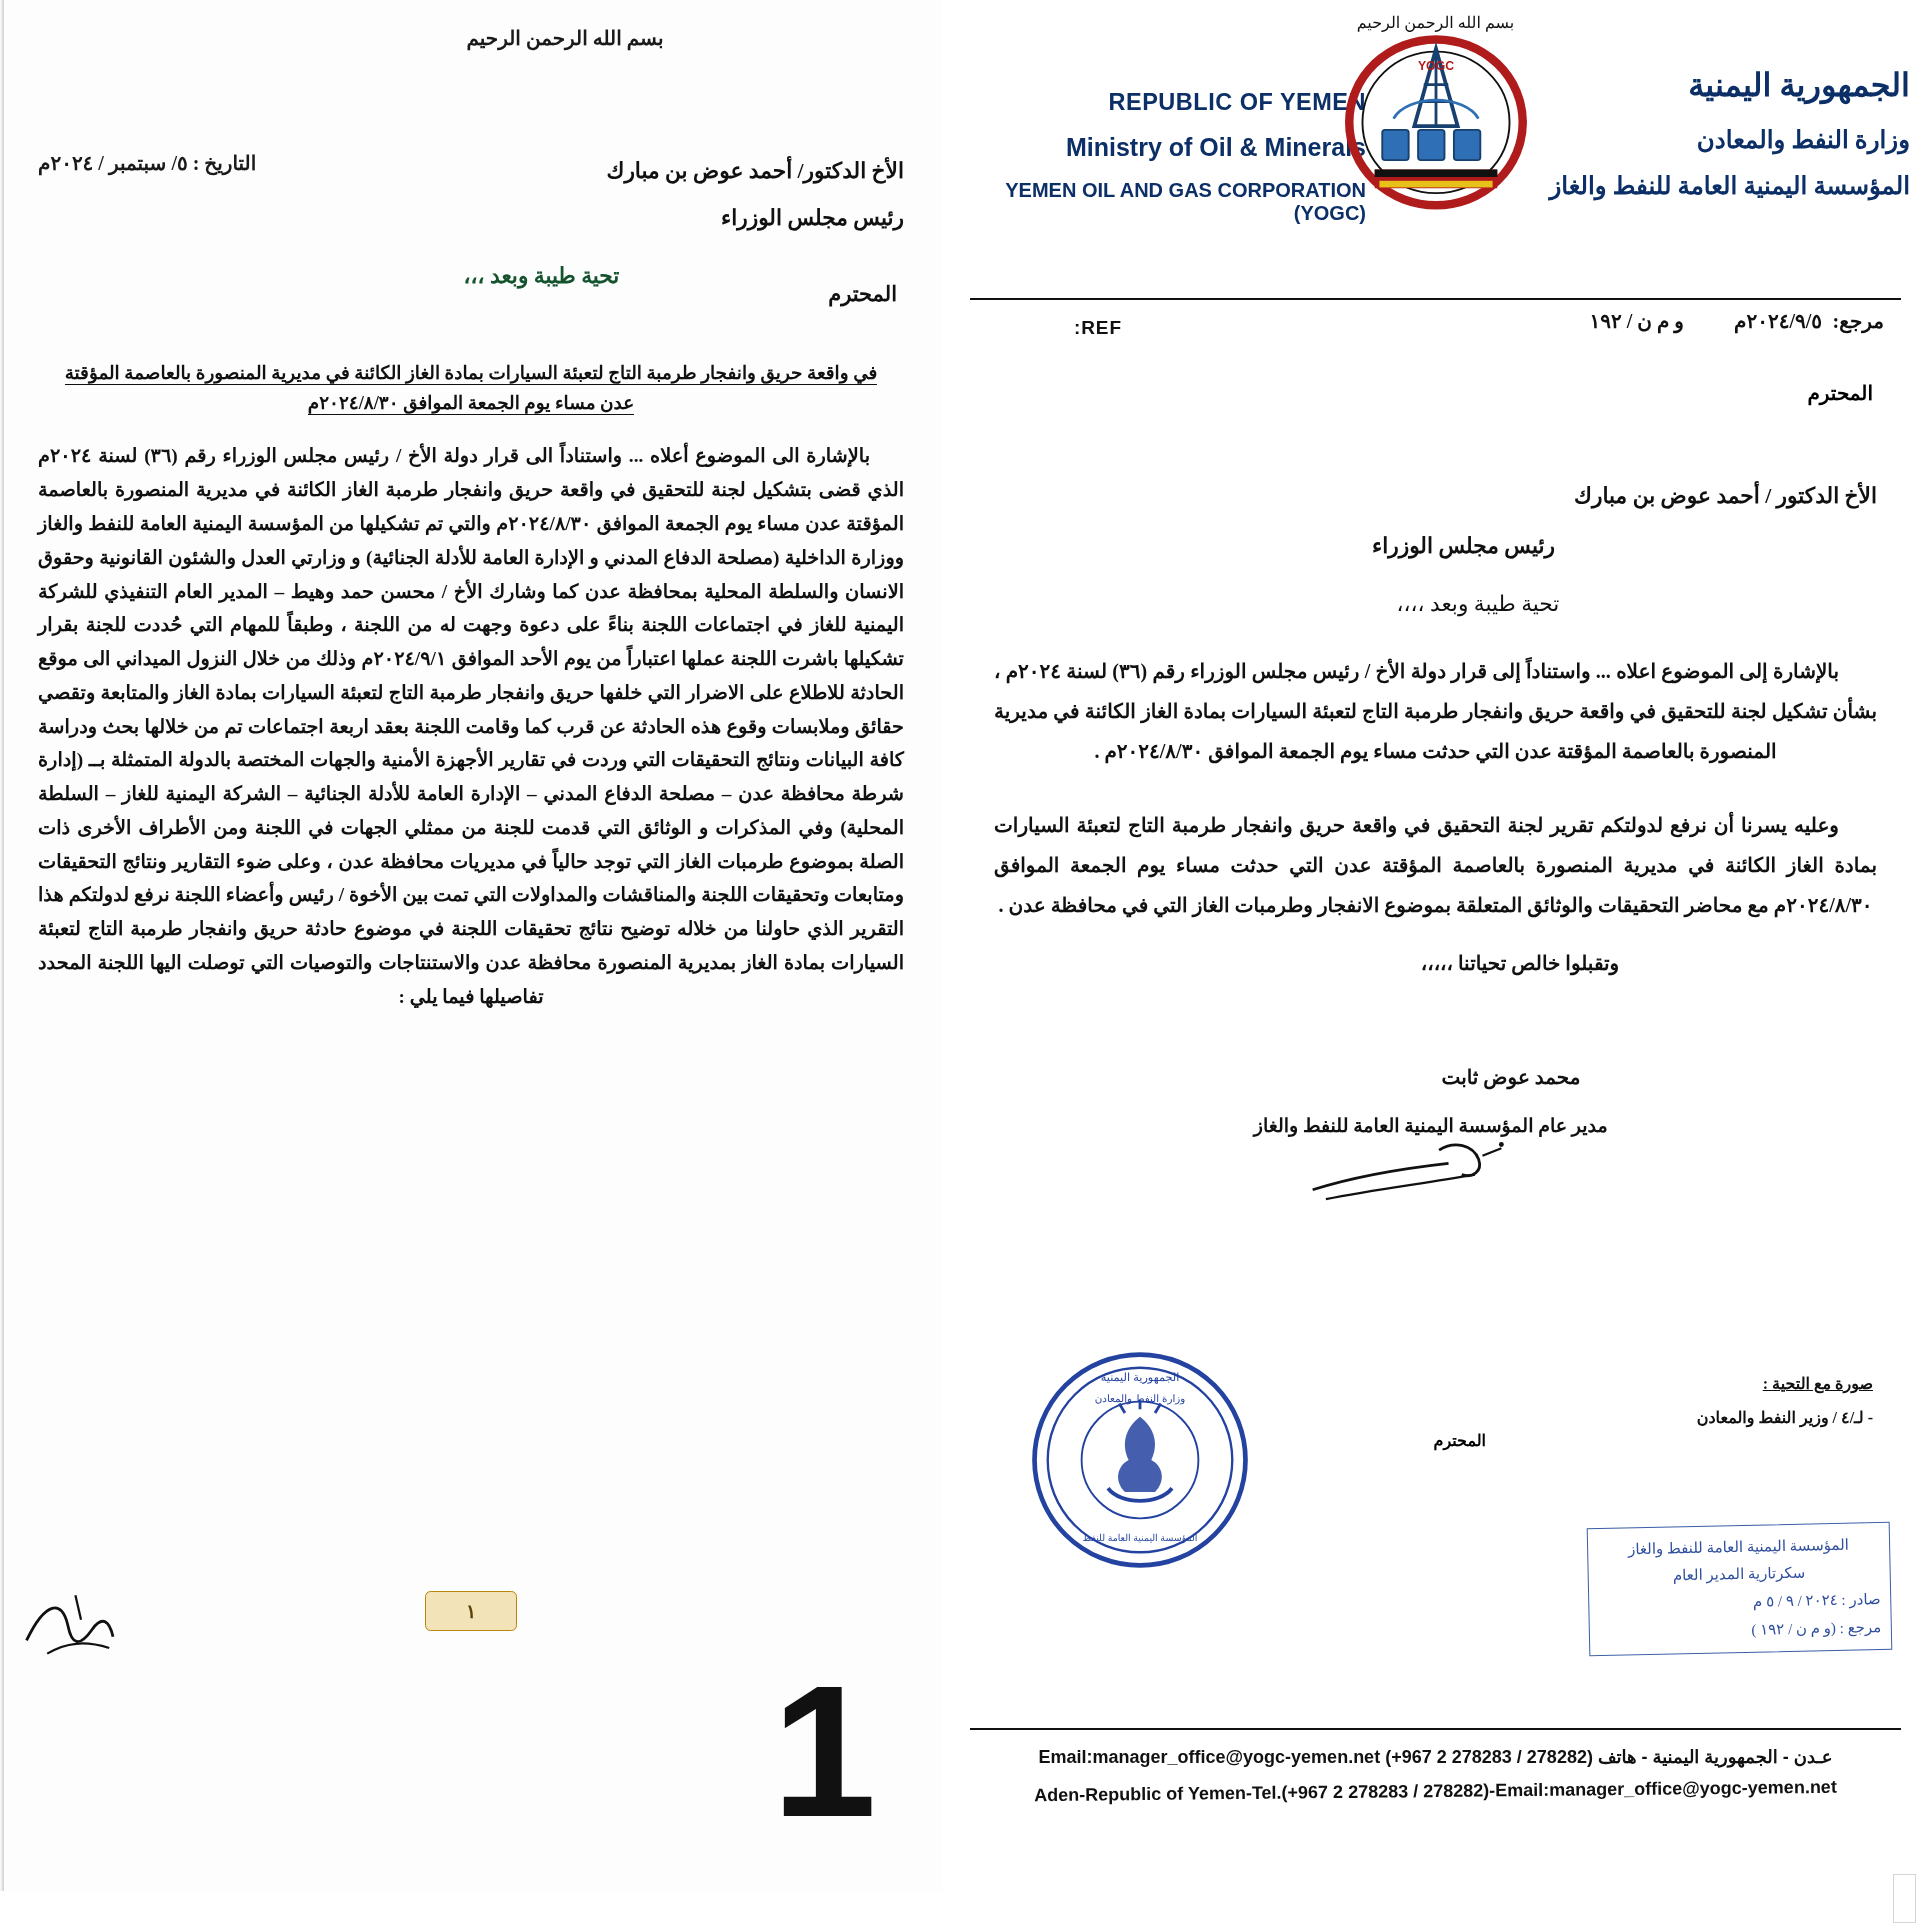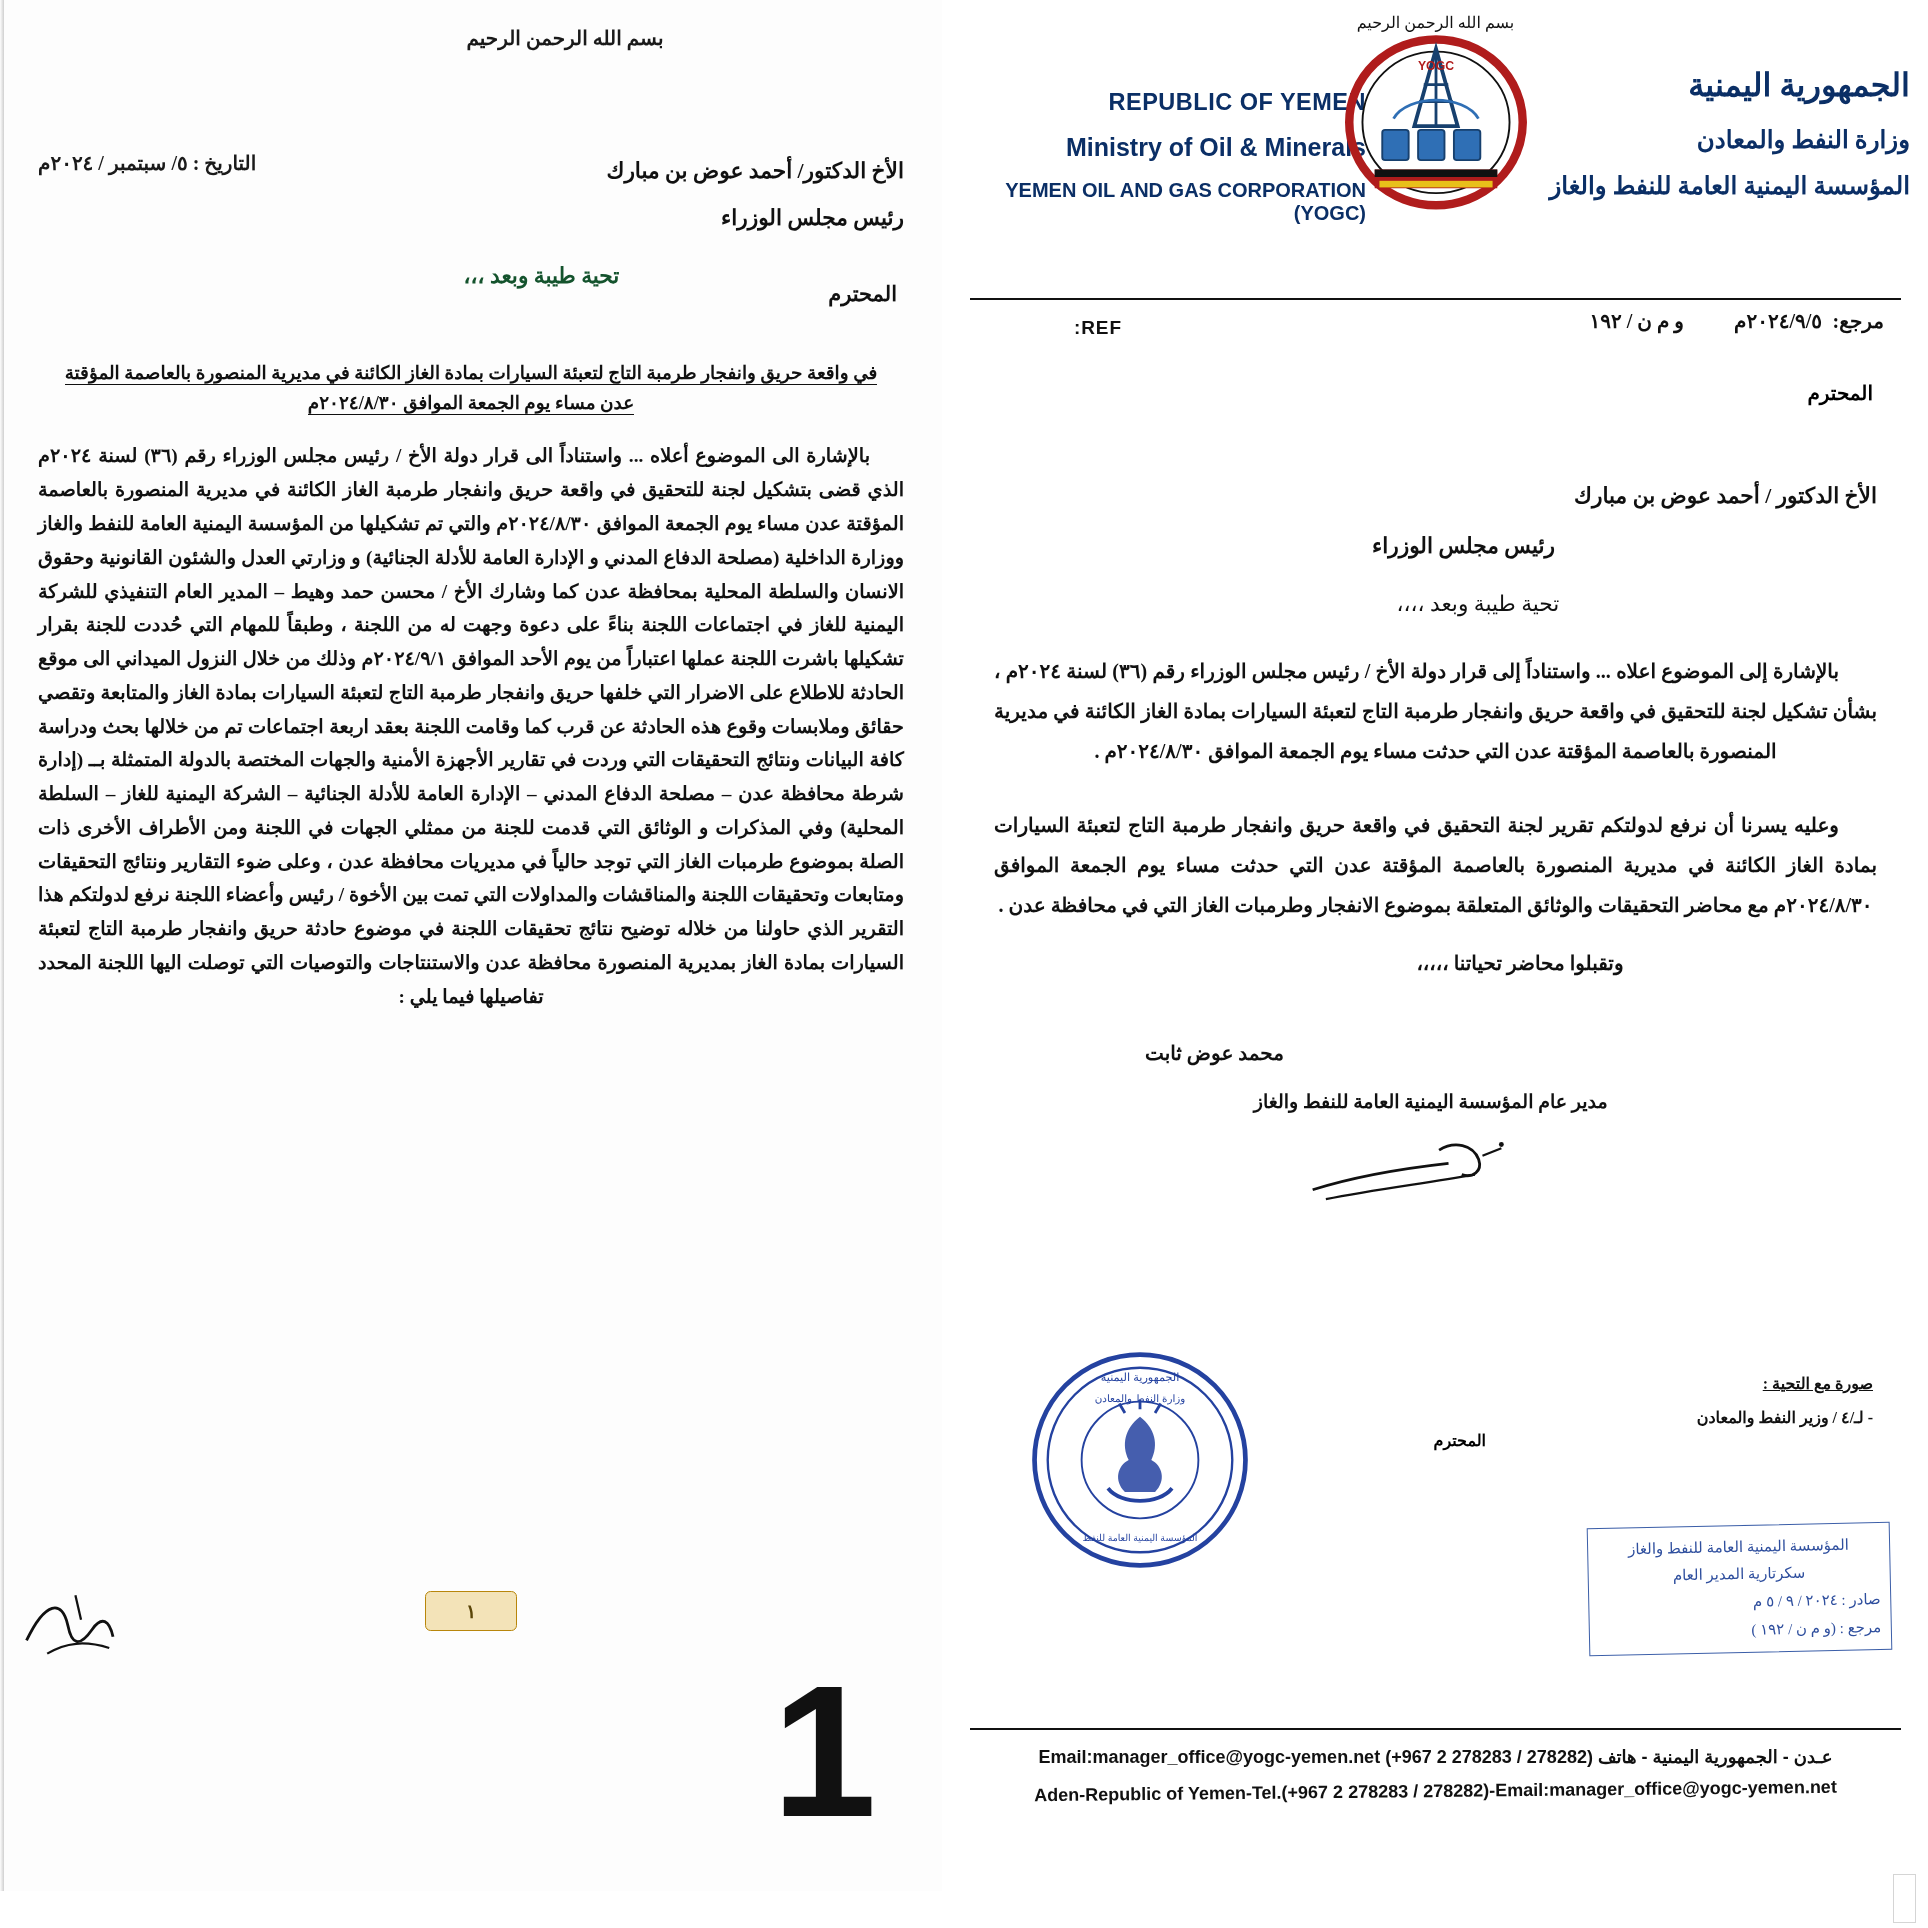--- a/index.html
+++ b/index.html
@@ -289,22 +289,22 @@
     text-indent: 38px;
   }
   .r-close {
     margin-top: 26px;
     text-align: center;
     font-size: 20px;
     font-weight: 700;
     padding-left: 169px;
   }
   .sig-name {
-    margin-top: 66px;
-    text-align: left;
+    margin-top: 90px;
+    text-align: center;
     font-size: 20px;
     font-weight: 700;
     padding-left: 151px;
   }
   .sig-title {
     margin-top: 24.5px;
     text-align: center;
     font-size: 19px;
     font-weight: 700;
     padding-right: 9.4px;
@@ -477,21 +477,21 @@
   </div>
 
   <div class="r-respect">المحترم</div>
 
   <div class="right-body">
     <div class="r-addressee">الأخ الدكتور / أحمد عوض بن مبارك</div>
     <div class="r-role">رئيس مجلس الوزراء</div>
     <div class="r-greeting">تحية طيبة وبعد ،،،،</div>
     <div class="r-para">بالإشارة إلى الموضوع اعلاه ... واستناداً إلى قرار دولة الأخ / رئيس مجلس الوزراء رقم (٣٦) لسنة ٢٠٢٤م ، بشأن تشكيل لجنة للتحقيق في واقعة حريق وانفجار طرمبة التاج لتعبئة السيارات بمادة الغاز الكائنة في مديرية المنصورة بالعاصمة المؤقتة عدن التي حدثت مساء يوم الجمعة الموافق ٢٠٢٤/٨/٣٠م .</div>
     <div class="r-para">وعليه يسرنا أن نرفع لدولتكم تقرير لجنة التحقيق في واقعة حريق وانفجار طرمبة التاج لتعبئة السيارات بمادة الغاز الكائنة في مديرية المنصورة بالعاصمة المؤقتة عدن التي حدثت مساء يوم الجمعة الموافق ٢٠٢٤/٨/٣٠م مع محاضر التحقيقات والوثائق المتعلقة بموضوع الانفجار وطرمبات الغاز التي في محافظة عدن .</div>
-    <div class="r-close">وتقبلوا محاضر تحياتنا ،،،،،</div>
+    <div class="r-close">وتقبلوا خالص تحياتنا ،،،،،</div>
     <div class="sig-name">محمد عوض ثابت</div>
     <div class="sig-title">مدير عام المؤسسة اليمنية العامة للنفط والغاز</div>
   </div>
 
   <svg class="sig-mark" viewBox="0 0 230 90">
     <path d="M6 58 C50 44, 96 36, 150 30" fill="none" stroke="#111" stroke-width="3"></path>
     <path d="M20 68 C70 58, 120 52, 178 42" fill="none" stroke="#111" stroke-width="2.4"></path>
     <path d="M140 16 C156 6, 176 10, 182 26 C186 38, 176 46, 164 42" fill="none" stroke="#111" stroke-width="3"></path>
     <path d="M186 22 L206 14" fill="none" stroke="#111" stroke-width="2.4"></path>
     <circle cx="206" cy="10" r="2.6" fill="#111"></circle>

